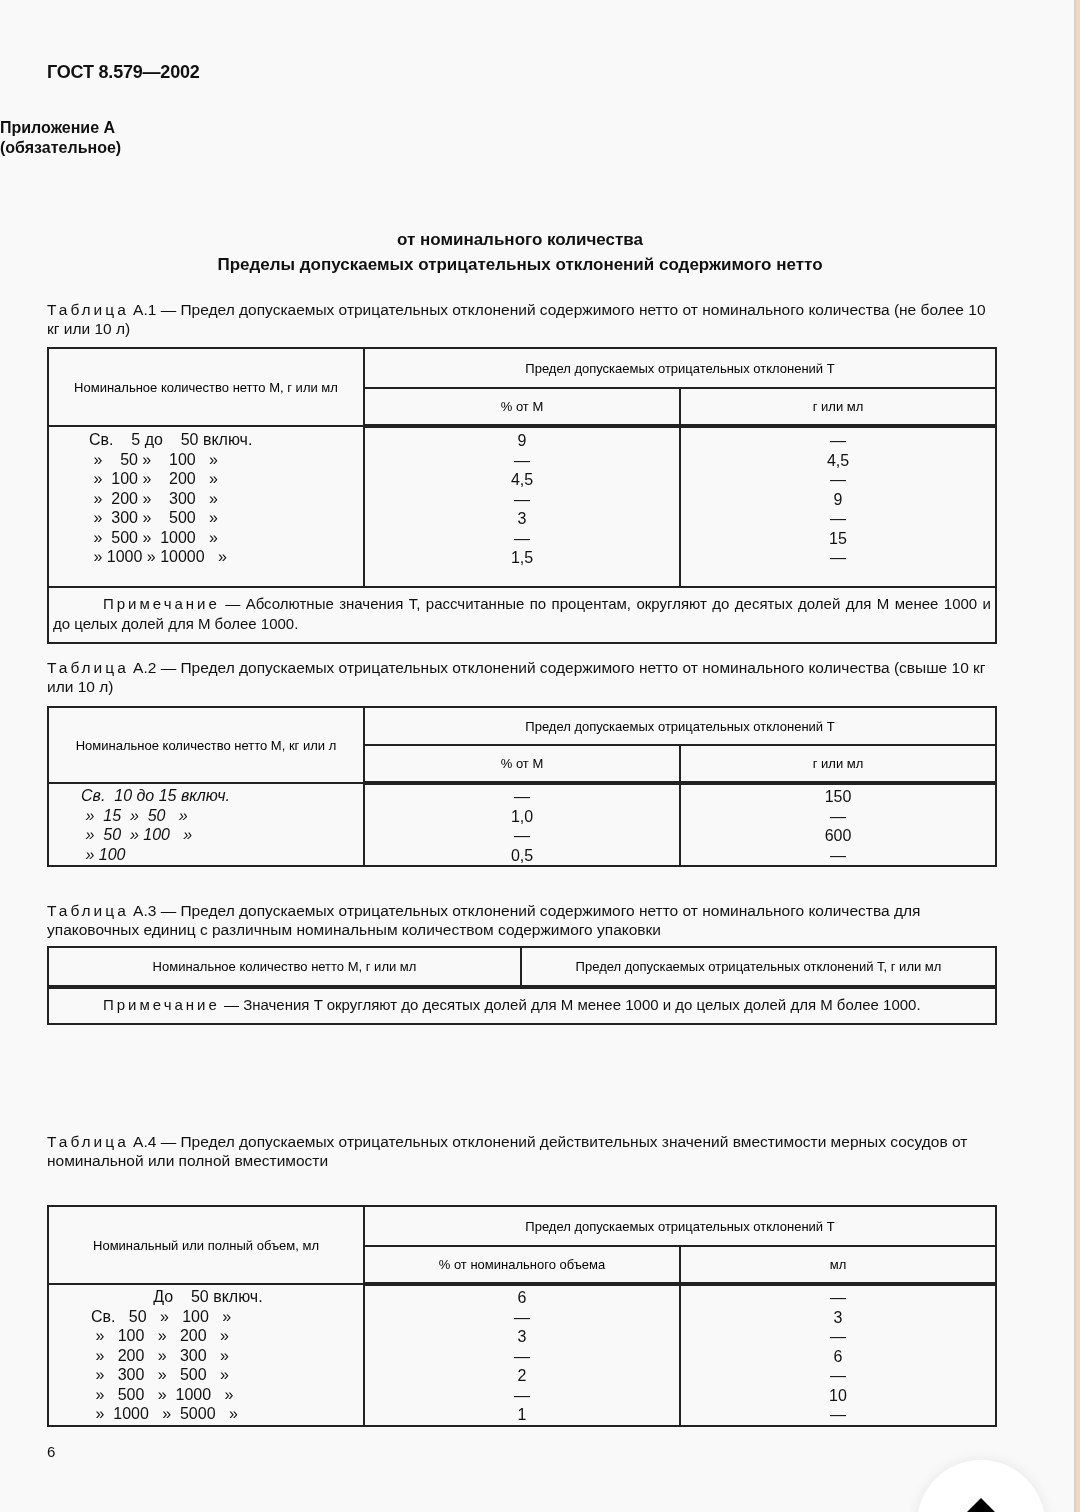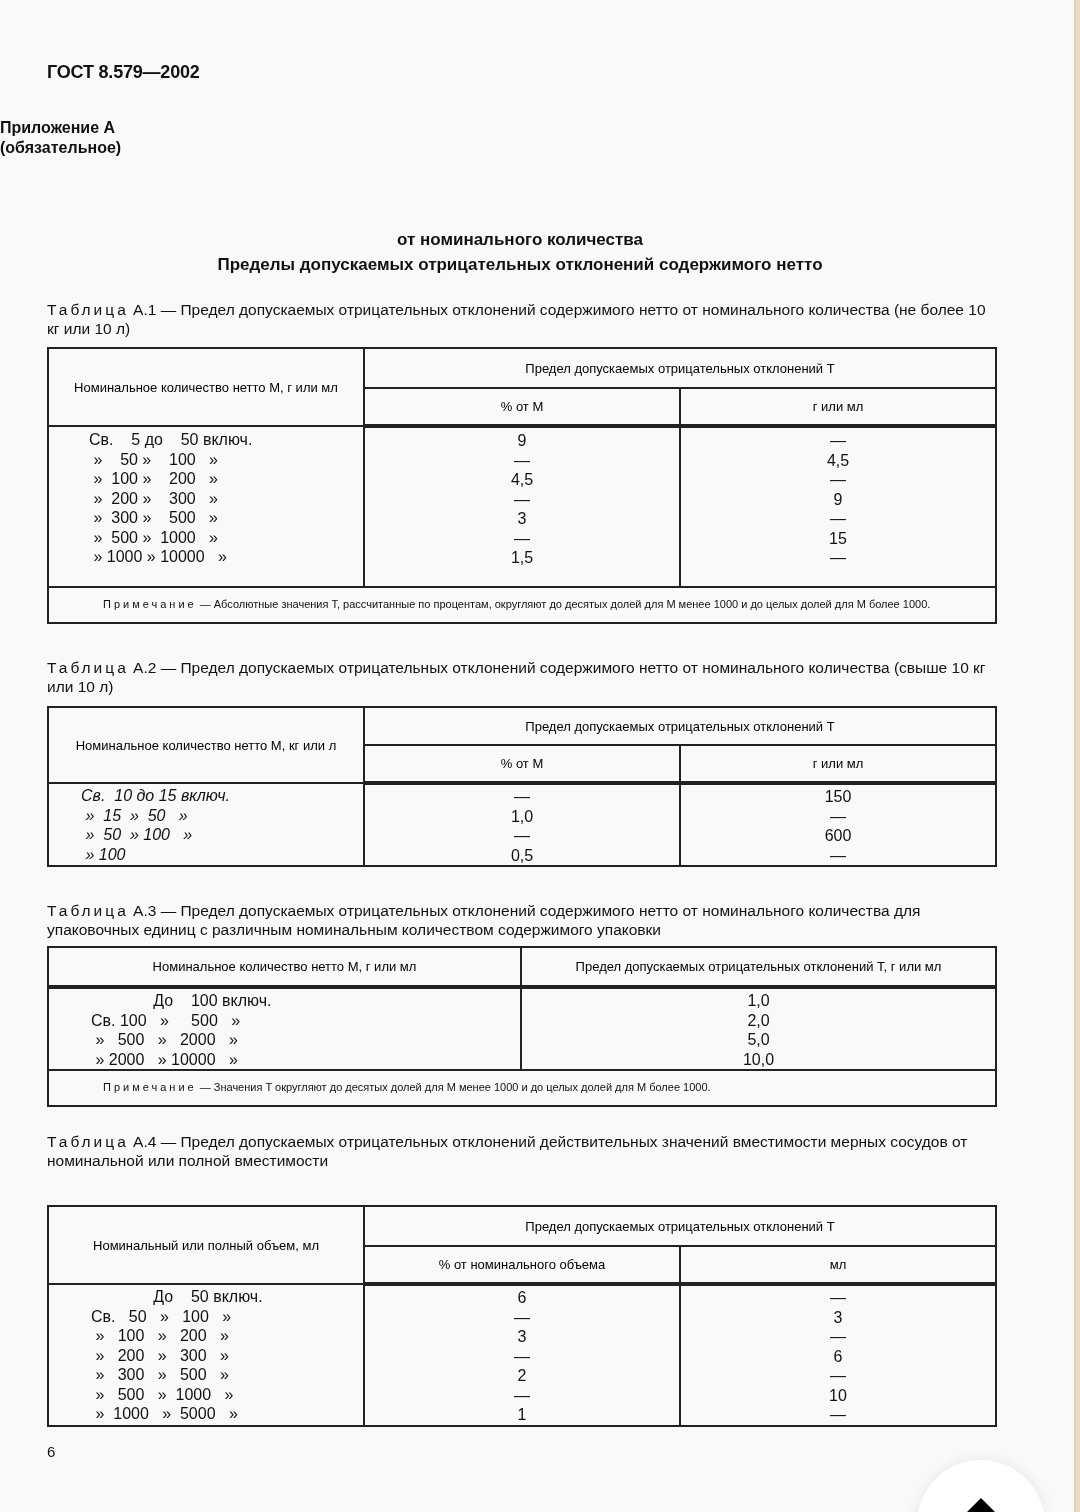--- a/index.html
+++ b/index.html
@@ -20,21 +20,21 @@
   .caption { position: absolute; left: 47px; width: 950px; font-size: 15.5px; line-height: 19px; }
   .caption .lbl { letter-spacing: 3px; }
 
   table.gt { position: absolute; left: 47px; width: 948px; border-collapse: collapse; table-layout: fixed; }
   table.gt td, table.gt th { border: 2px solid #222; padding: 0; font-weight: normal; }
   table.gt th { font-size: 13px; color: #000000; text-align: center; vertical-align: middle; }
   table.gt thead tr:last-child th, table.gt thead tr.single th { border-bottom: 4px solid #222; }
   .cell-lines { font-size: 16px; line-height: 19.5px; }
   .cell-lines div { white-space: pre; }
   .center { text-align: center; }
-  .note { font-size: 11px; line-height: 20px; padding: 6px 4px 8px 4px !important; text-align: justify; }
+  .note { font-size: 15px; line-height: 20px; padding: 6px 4px 8px 4px !important; text-align: justify; }
   .note .lbl { letter-spacing: 3px; margin-left: 50px; }
 
   .page-num { position: absolute; left: 47px; top: 1443px; font-size: 15px; }
 
   .fab {
     position: absolute; left: 917px; top: 1460px; width: 128px; height: 128px;
     border-radius: 50%; background: #ffffff; box-shadow: 0 0 14px rgba(0,0,0,0.08);
   }
   .fab-arrow {
     position: absolute; left: 50px; top: 38px; width: 0; height: 0;
@@ -170,34 +170,20 @@
         <col style="width:475px">
       </colgroup>
     <thead>
       <tr class="single" style="height:40px;">
         <th>Номинальное количество нетто M, г или мл</th>
         <th>Предел допускаемых отрицательных отклонений T, г или мл</th>
       </tr>
     </thead>
     <tbody>
       <tr>
-        <td class="cell-lines" style="padding:2px 0 0 42px; vertical-align:top;">
-          <div>              До    100 включ.</div>
-          <div>Св. 100   »     500   »</div>
-          <div> »   500   »   2000   »</div>
-          <div> » 2000   » 10000   »</div>
-        </td>
-        <td class="cell-lines center" style="padding:2px 0 0 0; vertical-align:top;">
-          <div>1,0</div>
-          <div>2,0</div>
-          <div>5,0</div>
-          <div>10,0</div>
-        </td>
-      </tr>
-      <tr>
         <td colspan="2" class="note">
           <span class="lbl">Примечание</span><span> — Значения T округляют до десятых долей для M менее 1000 и до целых долей для M более 1000.</span>
         </td>
       </tr>
     </tbody>
   </table>
 
   <div class="caption" style="top:1104px;margin-top:28px;">
     <span class="lbl">Таблица</span>
     <span>А.4 — Предел допускаемых отрицательных отклонений действительных значений вместимости мерных сосудов от номинальной или полной вместимости</span>

